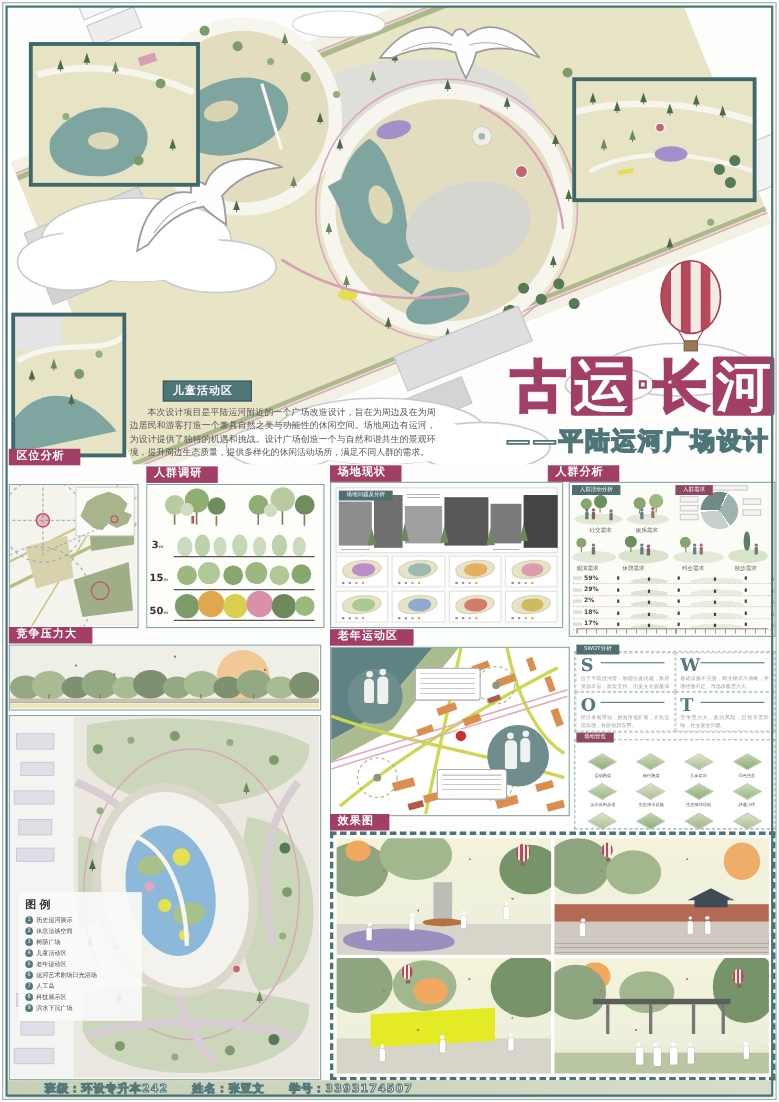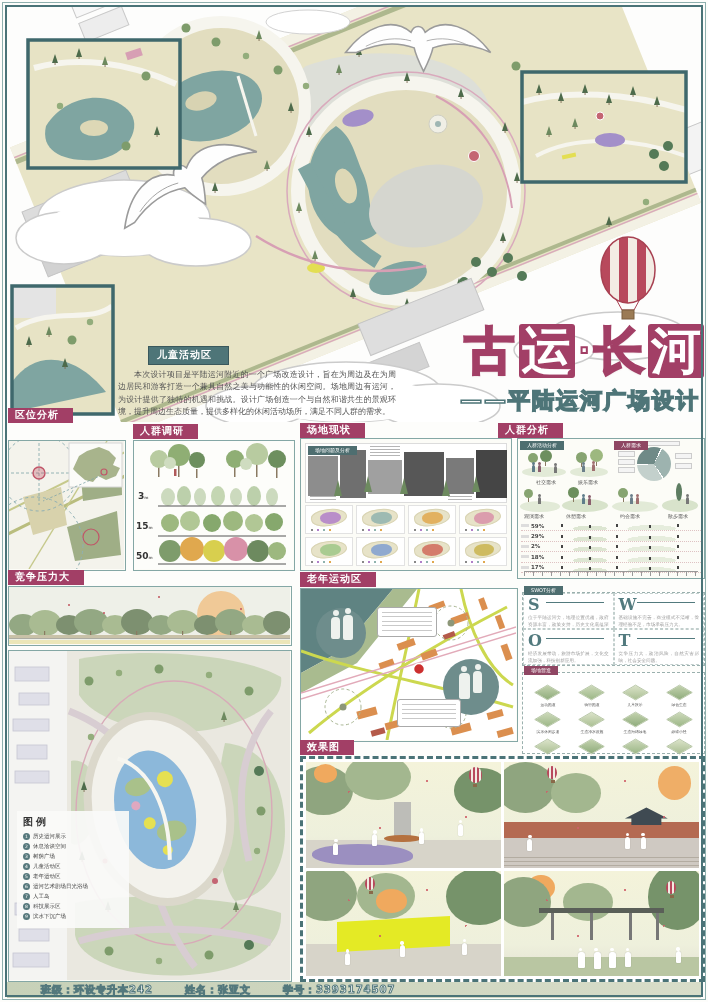--- a/index.html
+++ b/index.html
@@ -122,21 +122,21 @@
   .peB{position:absolute;width:9px;height:22px;border-radius:4px 4px 2px 2px;background:#eef2ee;z-index:6}
   .peB::before{content:"";position:absolute;top:-7px;left:1.5px;width:6px;height:6px;border-radius:50%;background:#eef2ee}
 
   
   .ylab{position:absolute;font-size:9px;font-weight:bold;color:#333;z-index:5}
   .ylab small{font-size:4px;color:#777}
 
   
   .footer{position:absolute;left:7px;top:982px;width:694px;height:16px;z-index:40;
           background:linear-gradient(90deg,#c7d1b8,#cfd6c0 55%,#d8ddc9);
-          display:flex;align-items:center;gap:32px;padding-left:34px;box-sizing:border-box}
+          display:flex;align-items:center;gap:22px;padding-left:34px;box-sizing:border-box}
   .footer span{font-size:10px;font-weight:bold;color:#fff;-webkit-text-stroke:1px #53787c;
           letter-spacing:1px;white-space:nowrap}
 </style>
 </head>
 <body>
 
 <div id="poster">
 
   <svg width="696" height="416" viewBox="0 0 696 416" style="position:absolute;left:6px;top:6px;z-index:1">
     <defs>

